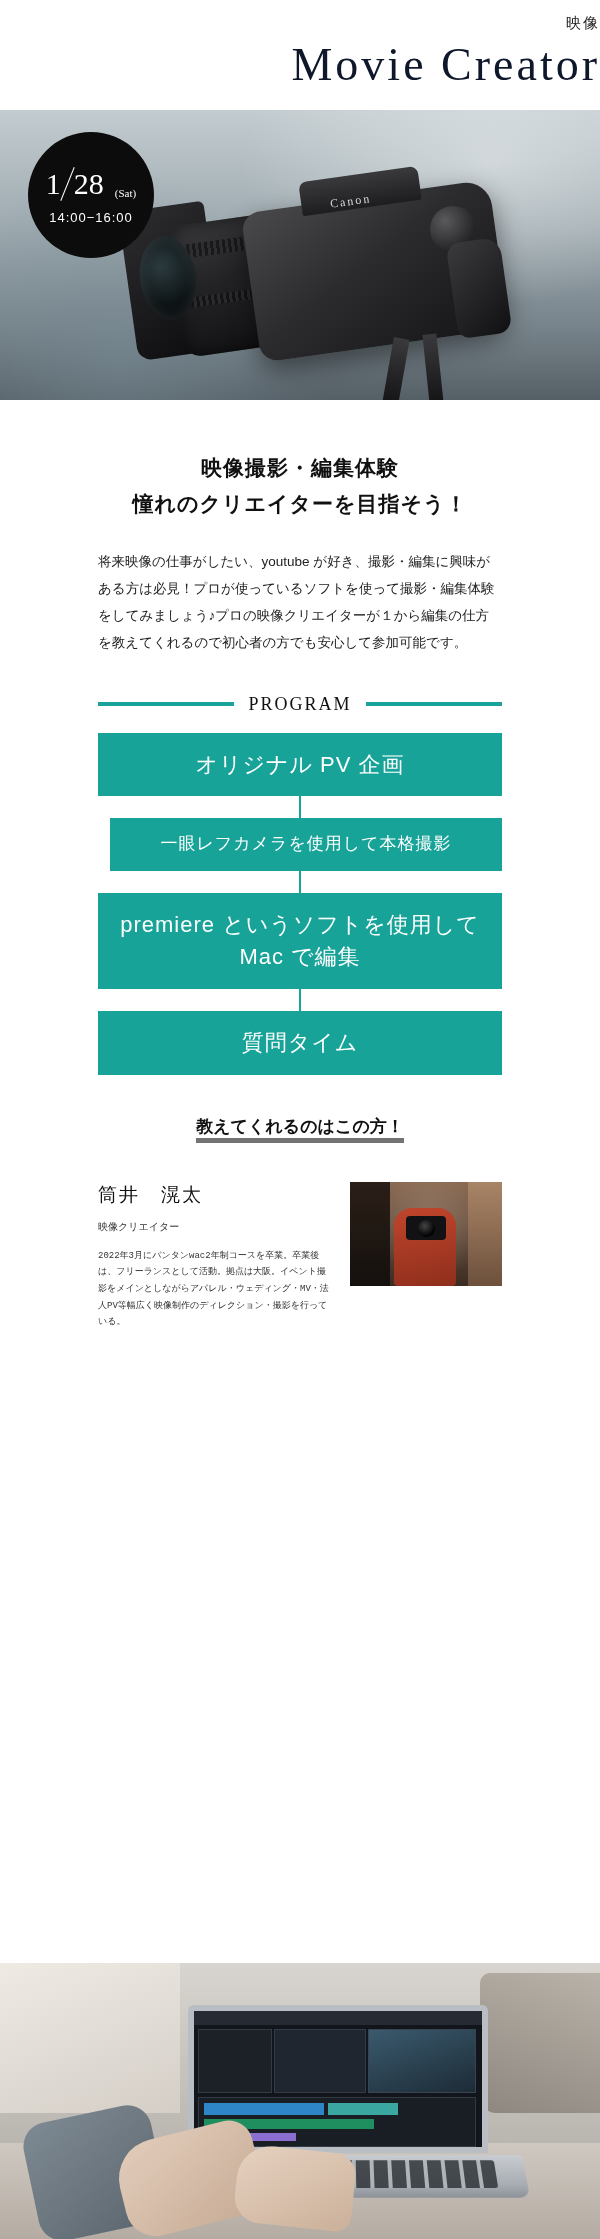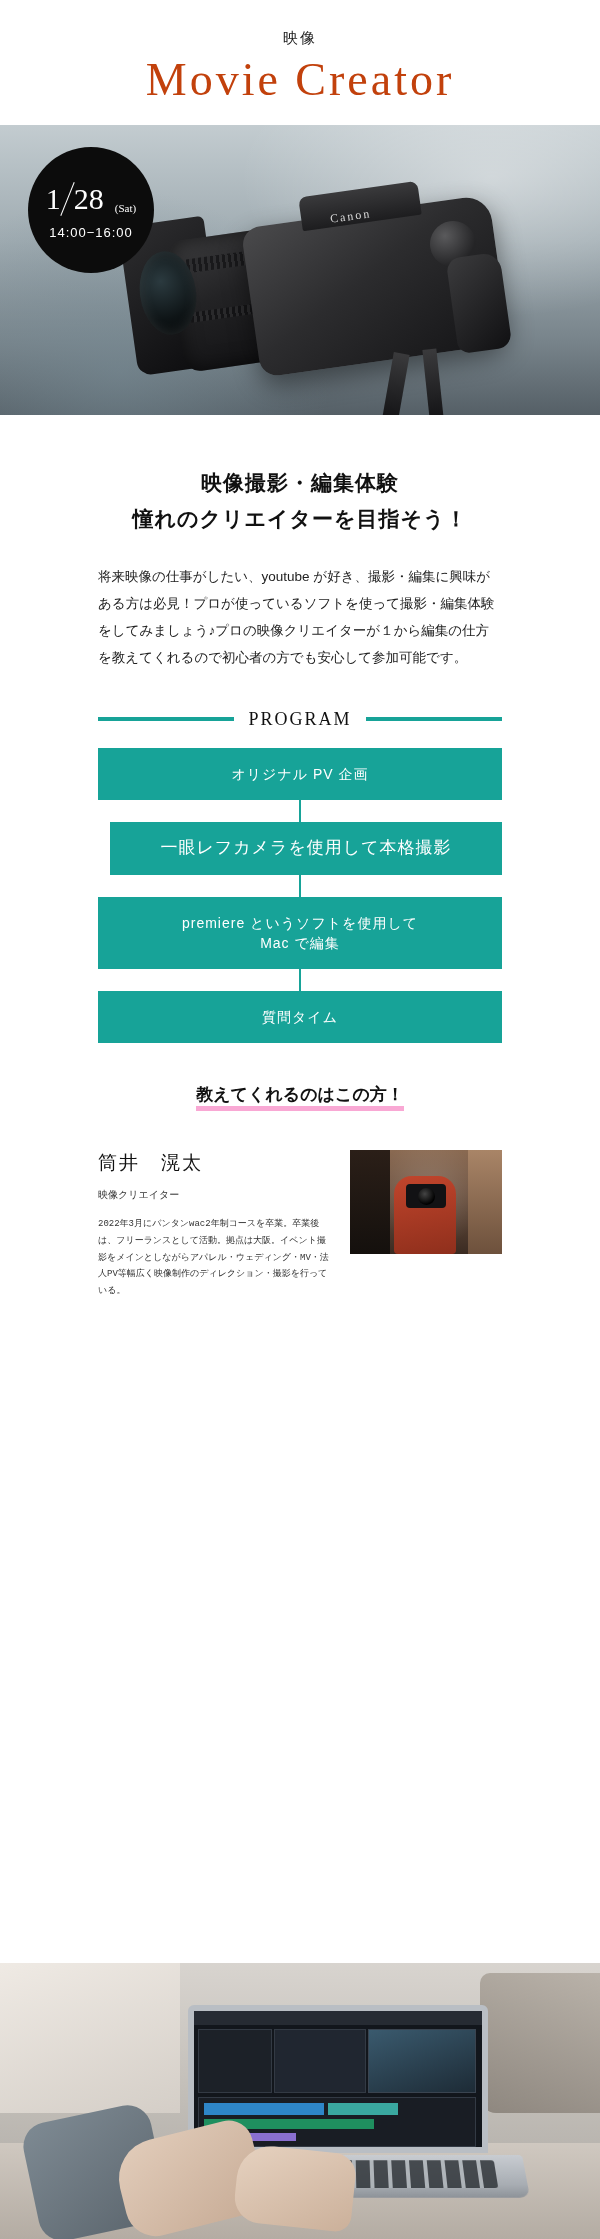--- a/index.html
+++ b/index.html
@@ -11,35 +11,35 @@
     width: 600px;
     height: 2239px;
     position: relative;
     font-family: "Liberation Sans", "DejaVu Sans", sans-serif;
     color: #1a1a1a;
     overflow: hidden;
   }
 
   
   .header {
-    padding-top: 29px;
-    text-align: center;
+    padding-top: 14px;
+    text-align: right;
   }
   .header-sub {
     font-size: 15px;
     letter-spacing: 2px;
     color: #1a1a1a;
     margin-bottom: 4px;
   }
   .header-title {
     font-family: "Liberation Serif", "DejaVu Serif", serif;
     font-size: 46px;
     letter-spacing: 3px;
     font-weight: 400;
-    color: #c2410c;
+    color: #0f172a;
     line-height: 1.2;
   }
 
   
   .hero {
     position: relative;
     margin-top: 18px;
     width: 600px;
     height: 290px;
     overflow: hidden;
@@ -244,21 +244,21 @@
   }
 
   .program-list {
     margin: 18px auto 0;
     width: 404px;
   }
   .prog-item {
     background: #17a398;
     color: #ffffff;
     text-align: center;
-    font-size: 14px;
+    font-size: 22px;
     line-height: 1.45;
     padding: 16px 10px;
     letter-spacing: 1px;
   }
   .prog-item.small { font-size: 17px; padding: 14px 10px; margin-left: 12px; }
   .prog-connector {
     width: 2px;
     height: 22px;
     background: #17a398;
     margin: 0 auto;
@@ -267,21 +267,21 @@
   
   .teacher-heading {
     margin: 40px auto 0;
     width: 404px;
     text-align: center;
   }
   .teacher-heading span {
     font-size: 17px;
     font-weight: 700;
     color: #111;
-    border-bottom: 5px solid #f9a8d4;
+    border-bottom: 5px solid #737373;
     padding-bottom: 2px;
   }
 
   .profile {
     margin: 44px auto 0;
     width: 404px;
     display: flex;
     gap: 20px;
     align-items: flex-start;
   }

